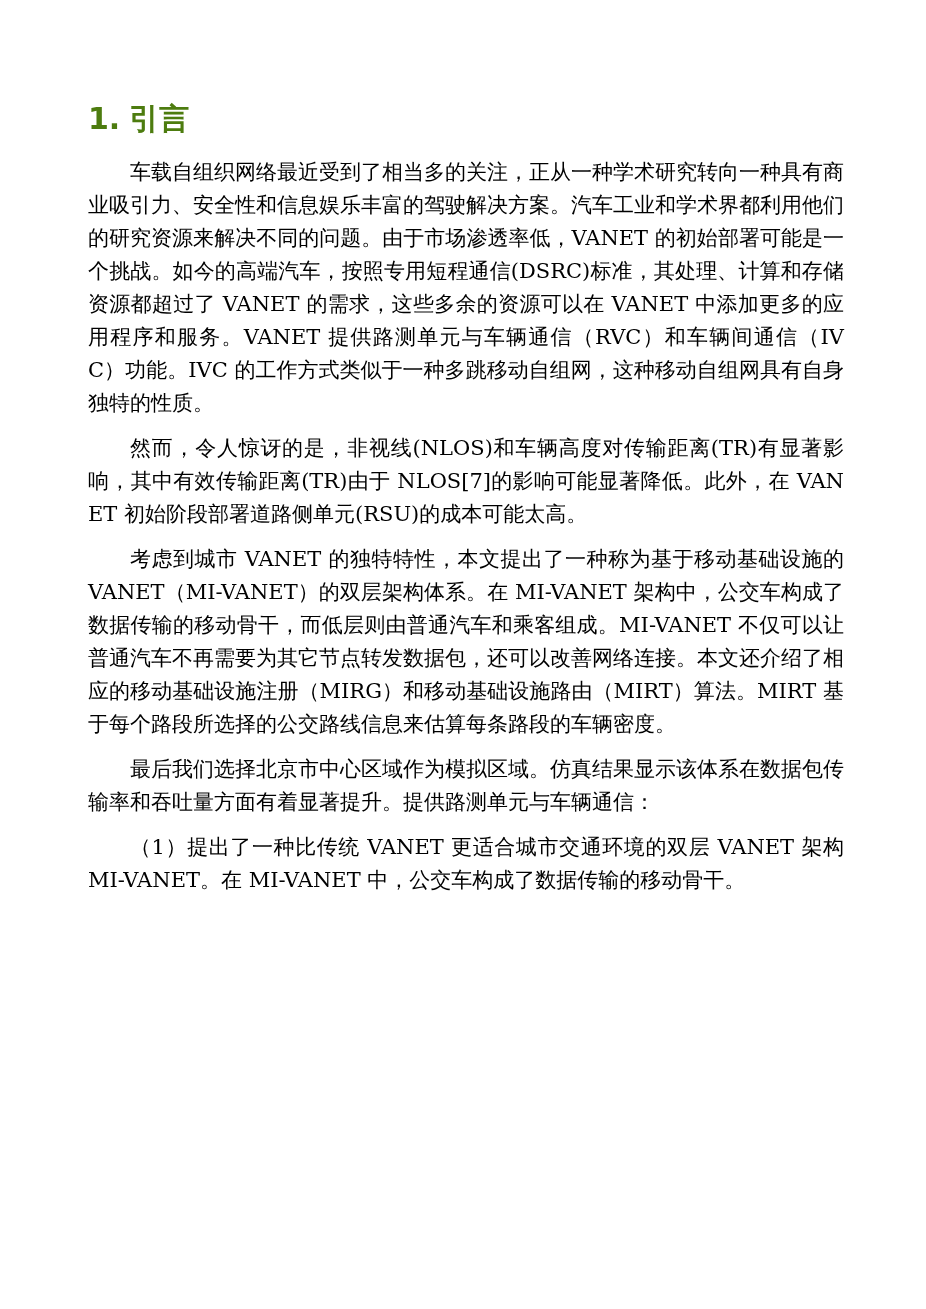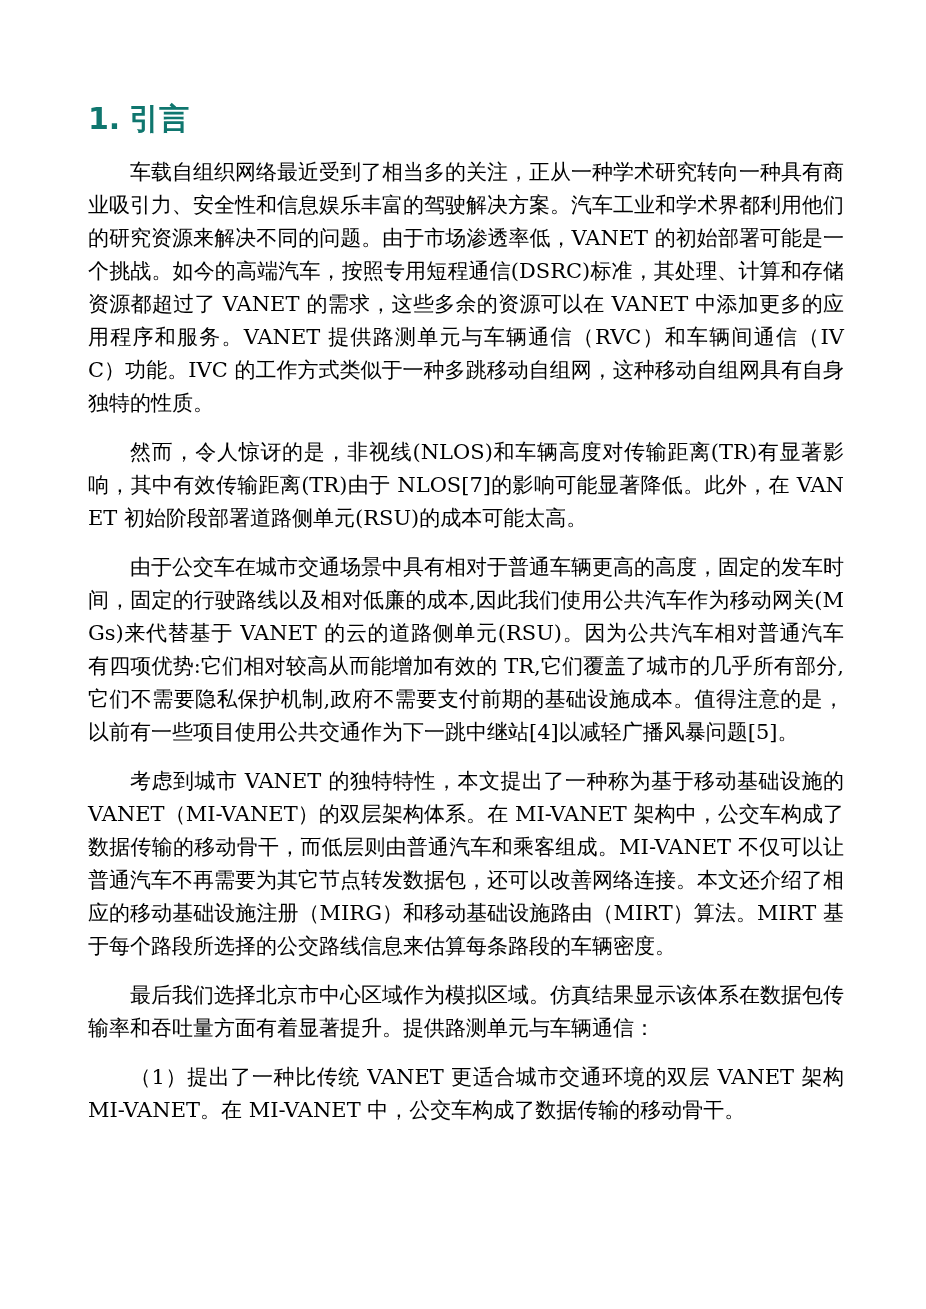--- a/index.html
+++ b/index.html
@@ -21,43 +21,42 @@
     top: 100px;
     left: 88px;
     width: 756px;
   }
   .heading {
     font-family: "DejaVu Sans", "Liberation Sans", sans-serif;
     font-weight: bold;
     font-size: 30px;
     line-height: 38px;
     margin: 0 0 18px 0;
-    color: #0f766e;
+    color: #4d7c0f;
   }
   .heading .heading-number {
     margin-right: 9px;
   }
   .para {
     font-family: "DejaVu Serif", "Liberation Serif", serif;
     font-size: 21px;
     line-height: 33px;
     text-align: justify;
     text-indent: 2em;
-    margin: 16px 0 12px 0;
+    margin: 0 0 12px 0;
     color: #000000;
     word-break: break-all;
   }
 </style>
 </head>
 <body>
 
 <div class="page">
   <div class="content">
     <h1 class="heading"><span class="heading-number">1.</span><span>引言</span></h1>
 
     <p class="para">车载自组织网络最近受到了相当多的关注，正从一种学术研究转向一种具有商业吸引力、安全性和信息娱乐丰富的驾驶解决方案。汽车工业和学术界都利用他们的研究资源来解决不同的问题。由于市场渗透率低，VANET 的初始部署可能是一个挑战。如今的高端汽车，按照专用短程通信(DSRC)标准，其处理、计算和存储资源都超过了 VANET 的需求，这些多余的资源可以在 VANET 中添加更多的应用程序和服务。VANET 提供路测单元与车辆通信（RVC）和车辆间通信（IVC）功能。IVC 的工作方式类似于一种多跳移动自组网，这种移动自组网具有自身独特的性质。</p>
     <p class="para">然而，令人惊讶的是，非视线(NLOS)和车辆高度对传输距离(TR)有显著影响，其中有效传输距离(TR)由于 NLOS[7]的影响可能显著降低。此外，在 VANET 初始阶段部署道路侧单元(RSU)的成本可能太高。</p>
-    <p class="para">由于公交车在城市交通场景中具有相对于普通车辆更高的高度，固定的发车时间，固定的行驶路线以及相对低廉的成本,因此我们使用公共汽车作为移动网关(MGs)来代替基于 VANET 的云的道路侧单元(RSU)。因为公共汽车相对普通汽车有四项优势:它们相对较高从而能增加有效的 TR,它们覆盖了城市的几乎所有部分,它们不需要隐私保护机制,政府不需要支付前期的基础设施成本。值得注意的是，以前有一些项目使用公共交通作为下一跳中继站[4]以减轻广播风暴问题[5]。</p>
     <p class="para">考虑到城市 VANET 的独特特性，本文提出了一种称为基于移动基础设施的 VANET（MI-VANET）的双层架构体系。在 MI-VANET 架构中，公交车构成了数据传输的移动骨干，而低层则由普通汽车和乘客组成。MI-VANET 不仅可以让普通汽车不再需要为其它节点转发数据包，还可以改善网络连接。本文还介绍了相应的移动基础设施注册（MIRG）和移动基础设施路由（MIRT）算法。MIRT 基于每个路段所选择的公交路线信息来估算每条路段的车辆密度。</p>
     <p class="para">最后我们选择北京市中心区域作为模拟区域。仿真结果显示该体系在数据包传输率和吞吐量方面有着显著提升。提供路测单元与车辆通信：</p>
     <p class="para">（1）提出了一种比传统 VANET 更适合城市交通环境的双层 VANET 架构 MI-VANET。在 MI-VANET 中，公交车构成了数据传输的移动骨干。</p>
   </div>
 </div>
 
 </body></html>

